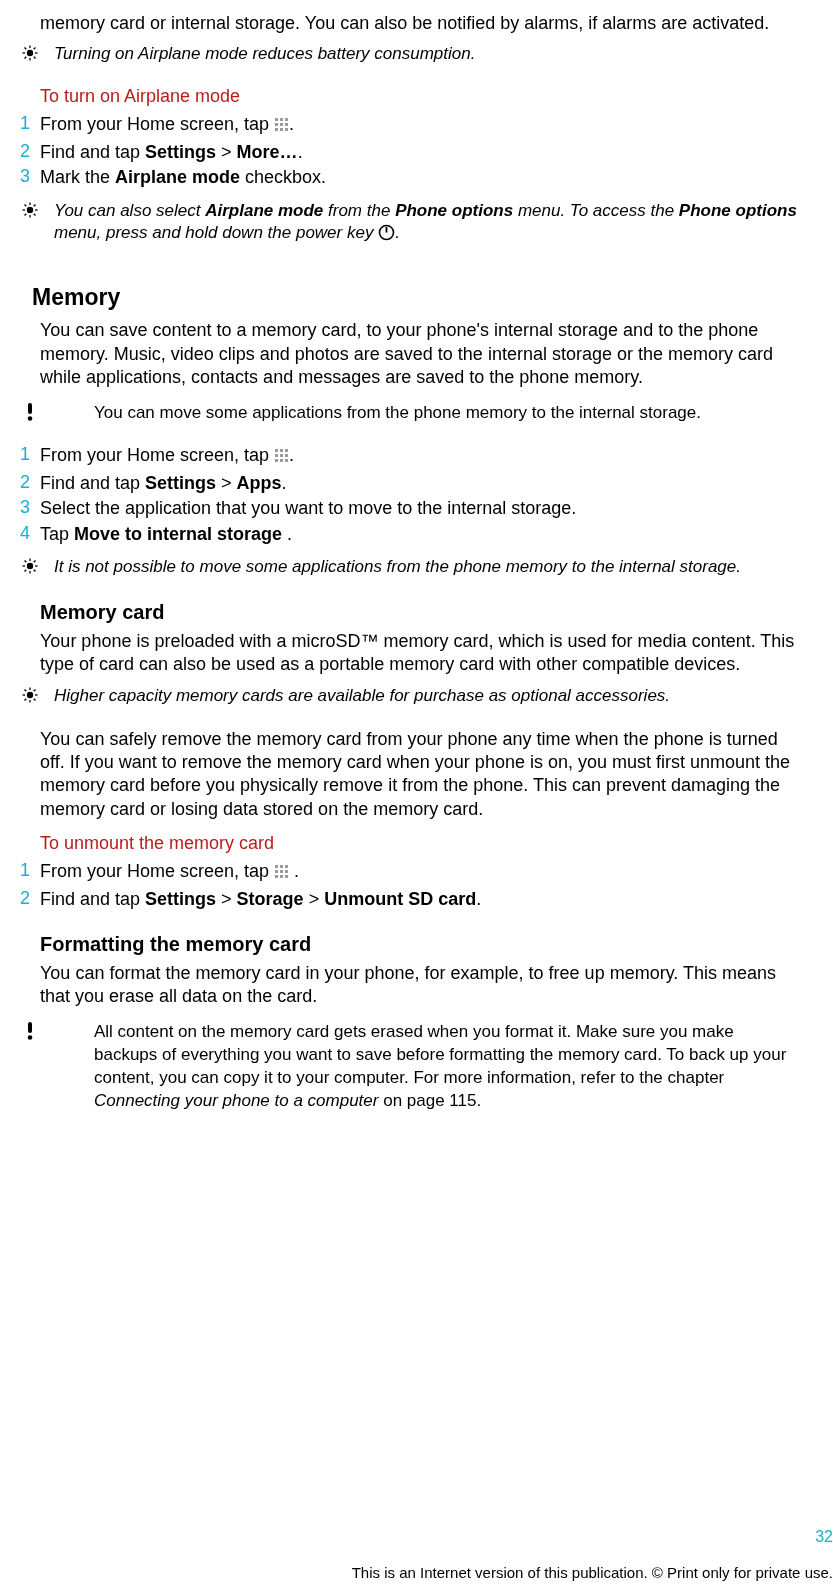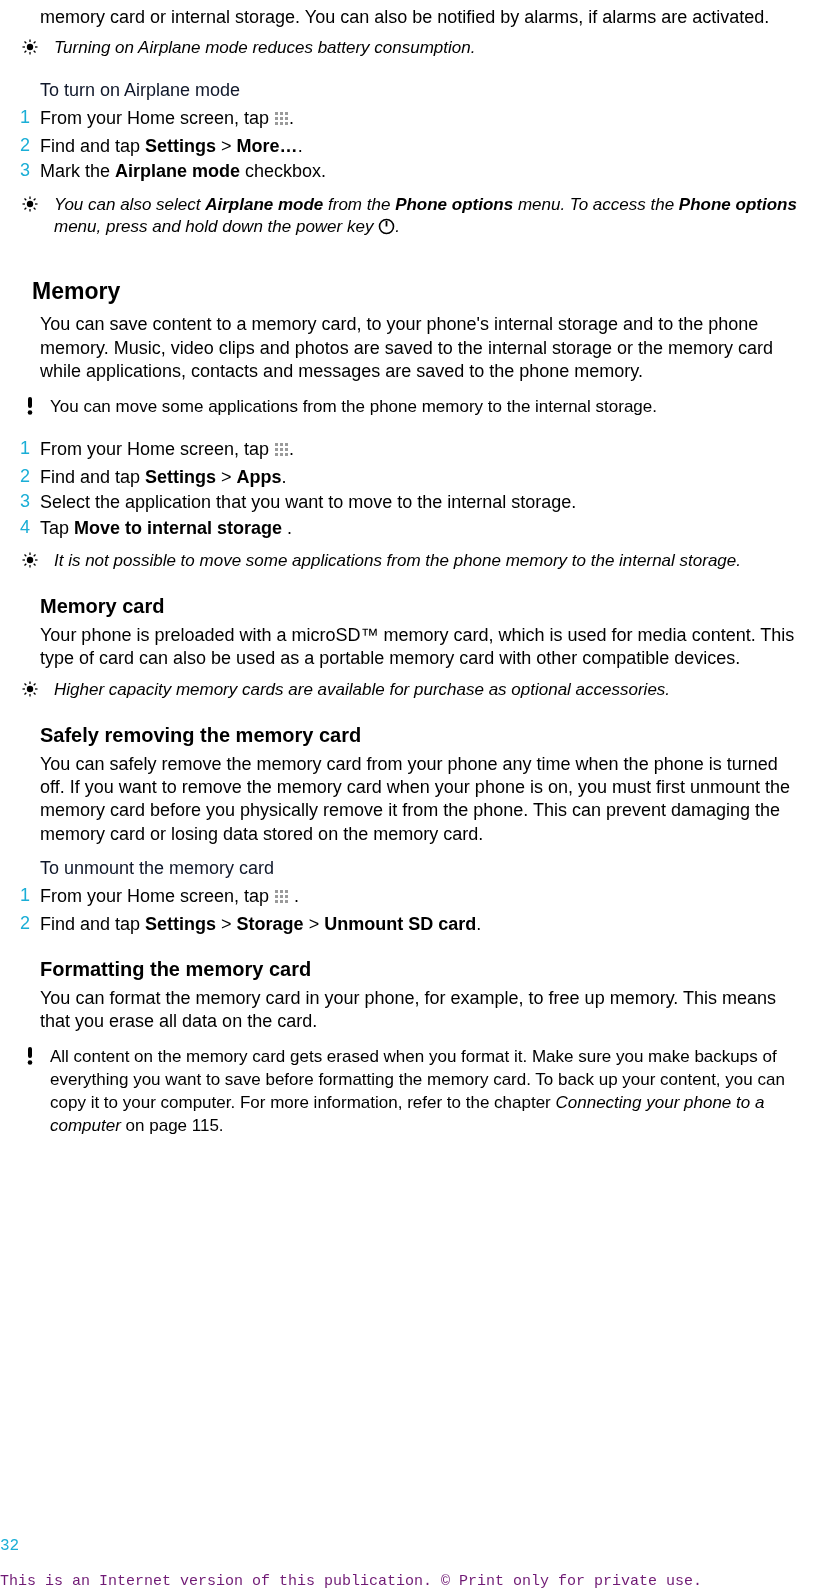--- a/index.html
+++ b/index.html
@@ -4,21 +4,21 @@
 <style>
   body {
     font-family: Arial, Helvetica, sans-serif;
     margin: 0;
     padding: 0;
     background: #fff;
     color: #000;
     width: 833px;
   }
   .page {
-    padding: 6px 36px 0 20px;
+    padding: 12px 36px 0 20px;
     position: relative;
     min-height: 1590px;
     box-sizing: border-box;
   }
   .body-text {
     font-size: 18px;
     line-height: 1.3;
     margin: 0 0 8px 20px;
   }
   .tip-row {
@@ -36,35 +36,36 @@
   .tip-text {
     font-size: 17px;
     line-height: 1.35;
     margin-left: 14px;
     font-style: italic;
   }
   .note-row {
     display: flex;
     align-items: flex-start;
     margin: 12px 0 20px 0;
+    gap: 44px;
   }
   .note-icon {
     width: 20px;
     flex-shrink: 0;
     display: flex;
     justify-content: center;
     padding-top: 1px;
   }
   .note-text {
     font-size: 17px;
     line-height: 1.35;
     margin-left: 10px;
   }
   .proc-title {
-    color: #0f172a;
+    color: #b91c1c;
     font-size: 18px;
     margin: 12px 0 6px 20px;
   }
   .step-row {
     display: flex;
     margin: 0 0 2px 0;
   }
   .step-num {
     width: 20px;
     flex-shrink: 0;
@@ -91,33 +92,32 @@
   .grid-icon {
     display: inline-block;
     vertical-align: -2px;
   }
   .power-icon {
     display: inline-block;
     vertical-align: -3px;
   }
   .footer {
     position: absolute;
-    bottom: 0;
+    bottom: 9px;
     left: 0;
     width: 100%;
-    text-align: left;
-    font-family: Liberation Mono, monospace;
+    text-align: right;
   }
   .page-num {
     color: #1aaed6;
     font-size: 16px;
     margin-bottom: 18px;
   }
   .footer-text {
-    color: #701a75;
+    color: #000000;
     font-size: 15px;
   }
 </style>
 </head>
 <body>
 
 <div class="page">
 
   <p class="body-text">memory card or internal storage. You can also be notified by alarms, if alarms are activated.</p>
 
@@ -273,21 +273,20 @@
           <line x1="13" y1="8" x2="15.5" y2="8" stroke="#000" stroke-width="1.3"></line>
           <line x1="2.5" y1="2.5" x2="4.3" y2="4.3" stroke="#000" stroke-width="1.3"></line>
           <line x1="11.7" y1="11.7" x2="13.5" y2="13.5" stroke="#000" stroke-width="1.3"></line>
           <line x1="13.5" y1="2.5" x2="11.7" y2="4.3" stroke="#000" stroke-width="1.3"></line>
           <line x1="4.3" y1="11.7" x2="2.5" y2="13.5" stroke="#000" stroke-width="1.3"></line>
         </svg>
     </span>
     <span class="tip-text">Higher capacity memory cards are available for purchase as optional accessories.</span>
   </div>
 
-  <h3 class="subsection">Safely removing the memory card</h3>
   <p class="body-text">You can safely remove the memory card from your phone any time when the phone is turned off. If you want to remove the memory card when your phone is on, you must first unmount the memory card before you physically remove it from the phone. This can prevent damaging the memory card or losing data stored on the memory card.</p>
 
   <div class="proc-title">To unmount the memory card</div>
 
   <div class="step-row">
     <span class="step-num">1</span>
     <span class="step-text">
       <span>From your Home screen, tap </span><span class="grid-icon"><svg width="15" height="15" viewBox="0 0 15 15">
             <g fill="#9a9a9a">
               <rect x="1" y="1" width="3" height="3"></rect>

